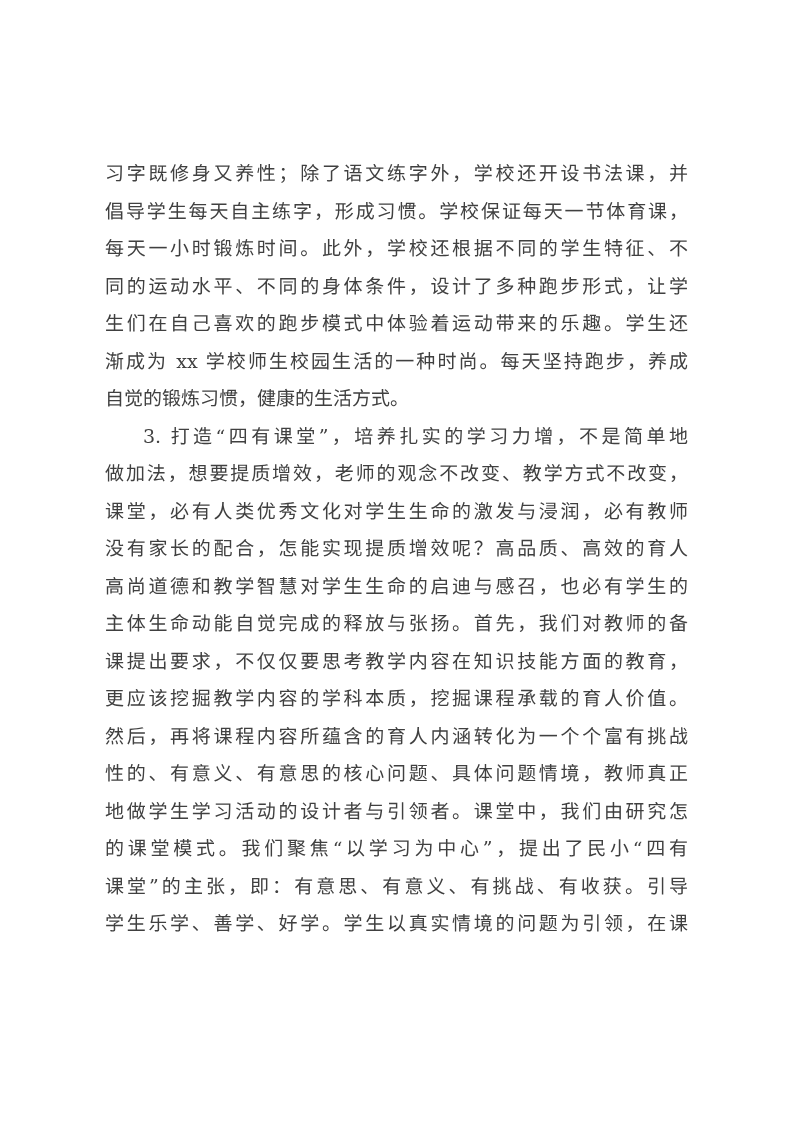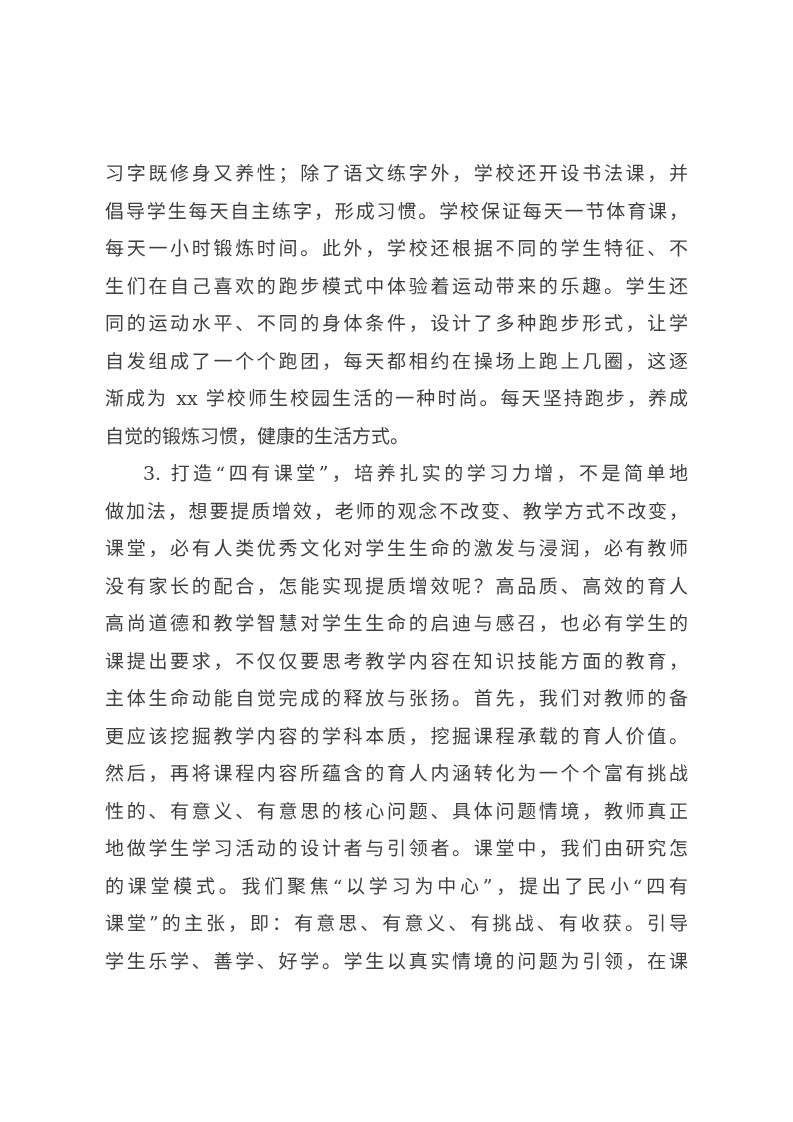--- a/index.html
+++ b/index.html
@@ -47,34 +47,33 @@
 </style>
 </head>
 <body>
 
 <div class="page" style="background: rgb(255, 255, 255);">
   <div class="content" style="color: rgb(64, 64, 64);">
       <div class="paragraph">
         <div class="line">习字既修身又养性；除了语文练字外，学校还开设书法课，并</div>
         <div class="line">倡导学生每天自主练字，形成习惯。学校保证每天一节体育课，</div>
         <div class="line">每天一小时锻炼时间。此外，学校还根据不同的学生特征、不</div>
+        <div class="line">同的运动水平、不同的身体条件，设计了多种跑步形式，让学</div>
         <div class="line">生们在自己喜欢的跑步模式中体验着运动带来的乐趣。学生还</div>
-        <div class="line">同的运动水平、不同的身体条件，设计了多种跑步形式，让学</div>
-        <div class="line">自发组成了一个个跑团，每天都相约在操场上跑上几圈，这逐</div>
         <div class="line">渐成为 xx 学校师生校园生活的一种时尚。每天坚持跑步，养成</div>
         <div class="line no-justify">自觉的锻炼习惯，健康的生活方式。</div>
       </div>
       <div class="paragraph">
         <div class="line indent">3. 打造“四有课堂”，培养扎实的学习力增，不是简单地</div>
         <div class="line">做加法，想要提质增效，老师的观念不改变、教学方式不改变，</div>
         <div class="line">课堂，必有人类优秀文化对学生生命的激发与浸润，必有教师</div>
         <div class="line">没有家长的配合，怎能实现提质增效呢？高品质、高效的育人</div>
         <div class="line">高尚道德和教学智慧对学生生命的启迪与感召，也必有学生的</div>
+        <div class="line">主体生命动能自觉完成的释放与张扬。首先，我们对教师的备</div>
         <div class="line">课提出要求，不仅仅要思考教学内容在知识技能方面的教育，</div>
-        <div class="line">主体生命动能自觉完成的释放与张扬。首先，我们对教师的备</div>
         <div class="line">更应该挖掘教学内容的学科本质，挖掘课程承载的育人价值。</div>
         <div class="line">然后，再将课程内容所蕴含的育人内涵转化为一个个富有挑战</div>
         <div class="line">性的、有意义、有意思的核心问题、具体问题情境，教师真正</div>
         <div class="line">地做学生学习活动的设计者与引领者。课堂中，我们由研究怎</div>
         <div class="line">的课堂模式。我们聚焦“以学习为中心”，提出了民小“四有</div>
         <div class="line">课堂”的主张，即：有意思、有意义、有挑战、有收获。引导</div>
         <div class="line">学生乐学、善学、好学。学生以真实情境的问题为引领，在课</div>
       </div>
     </div>
 </div>

